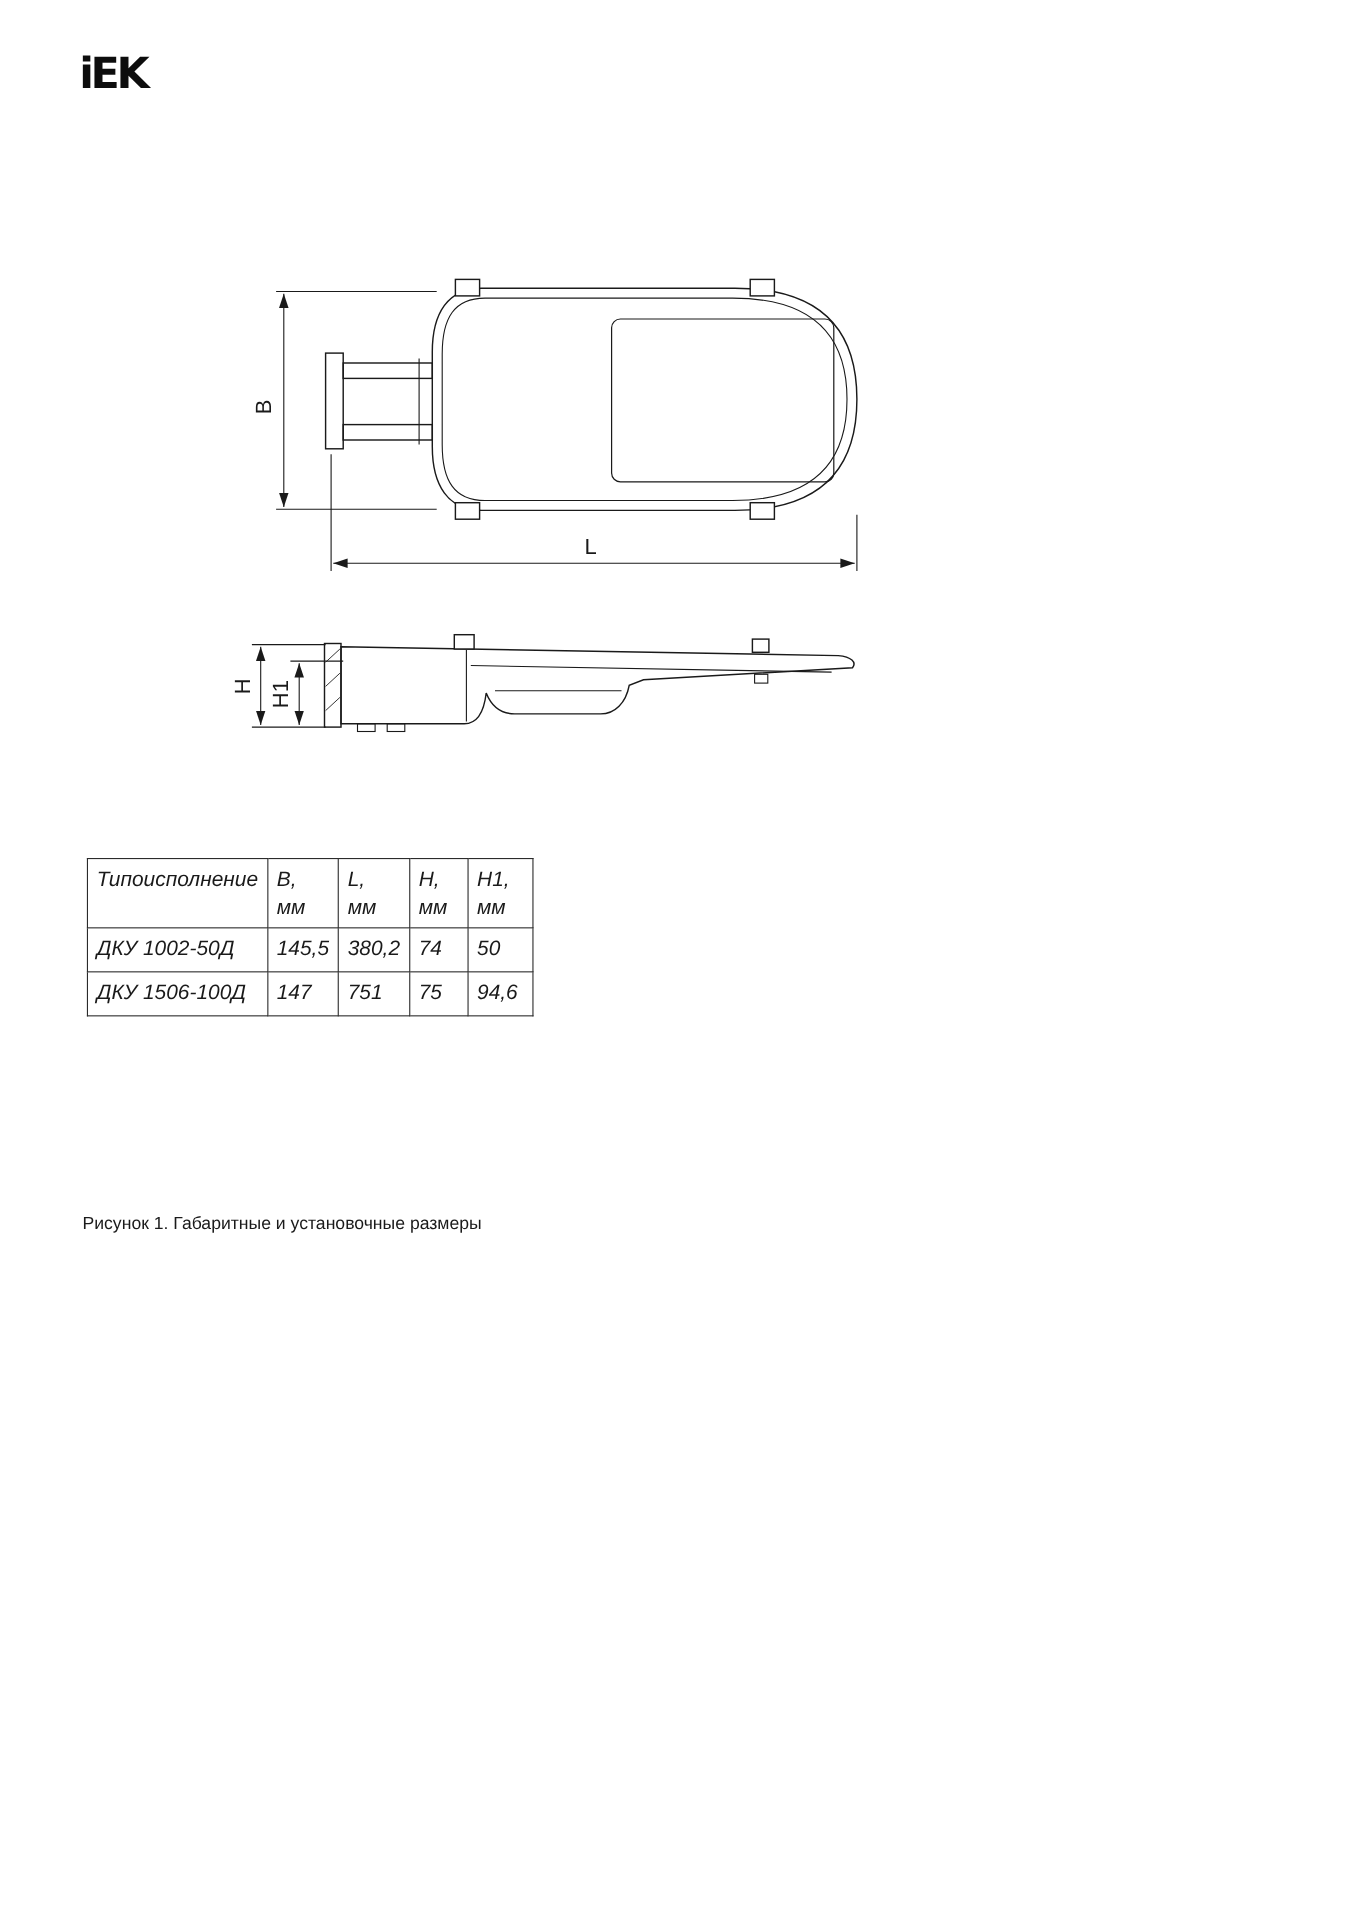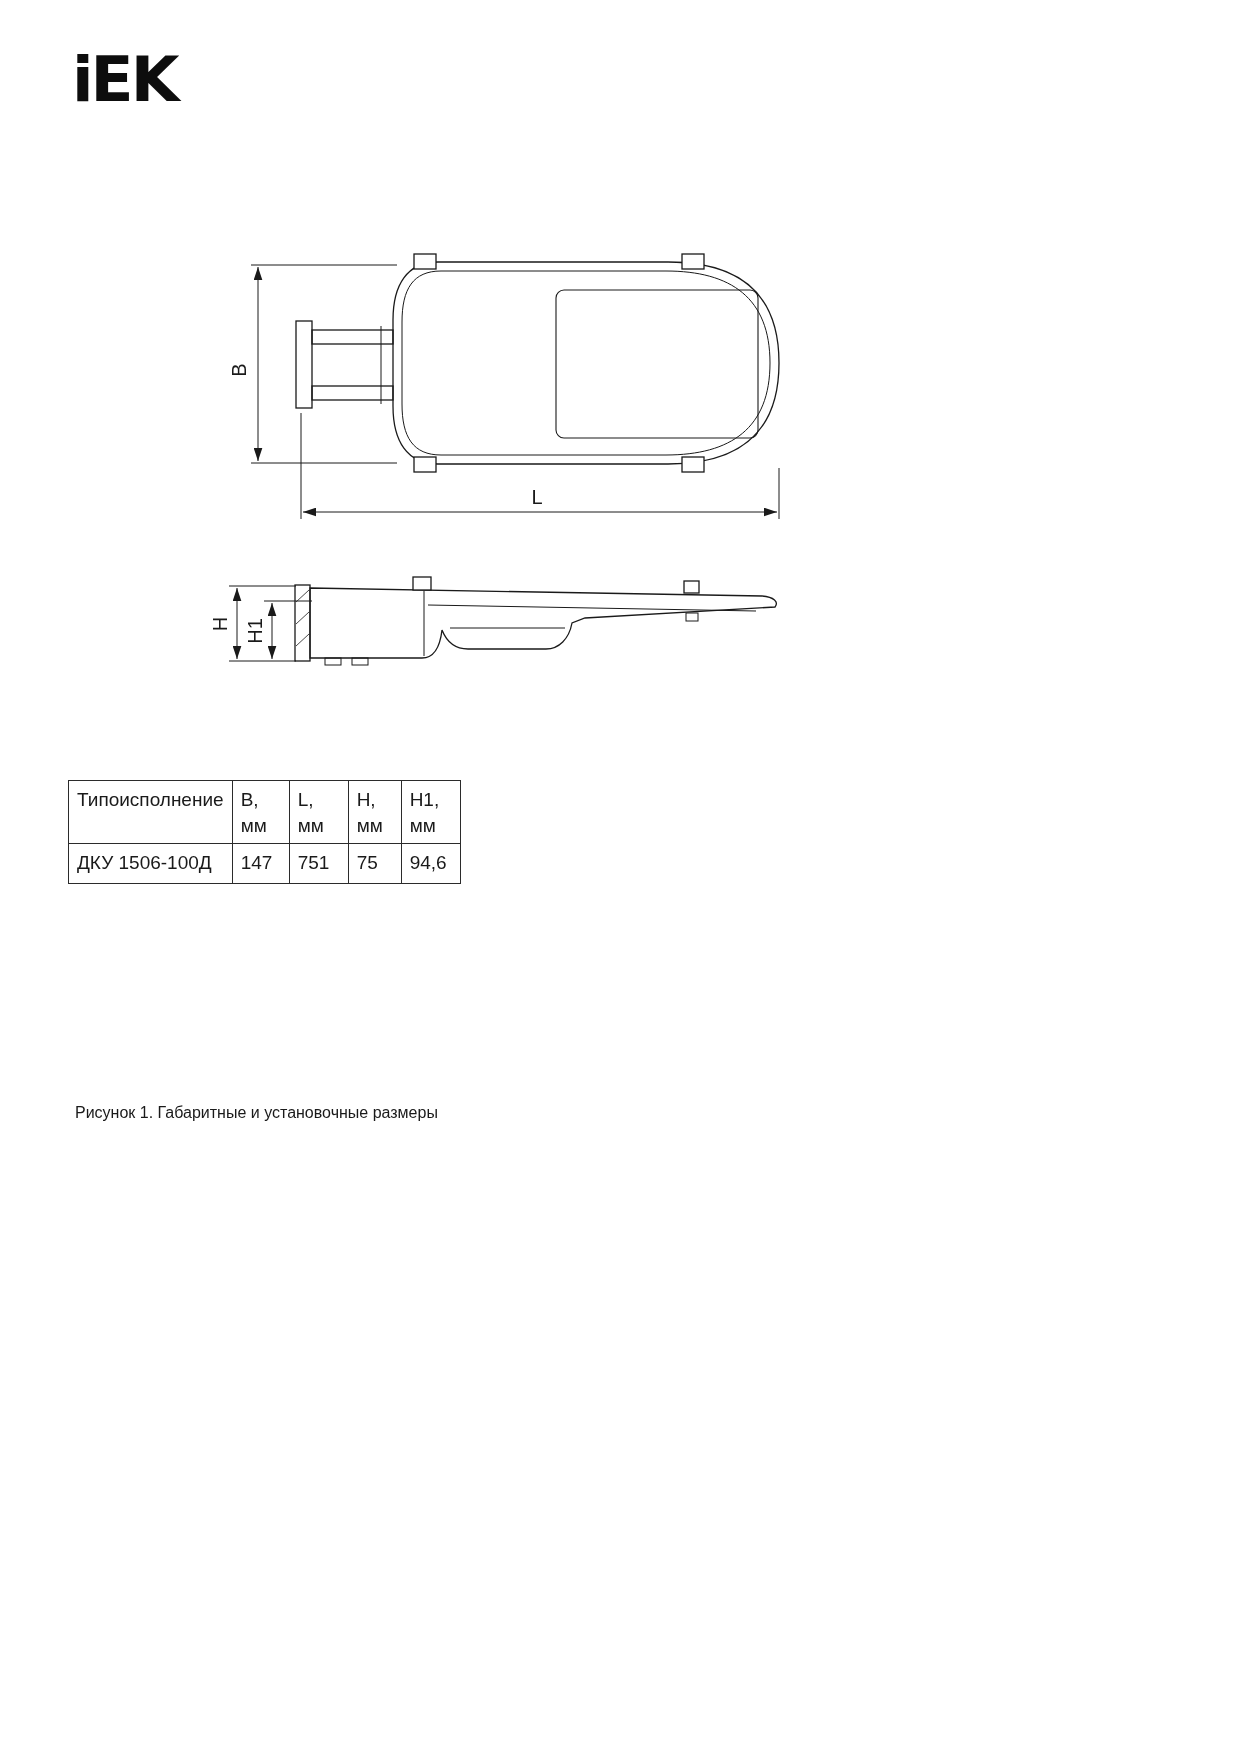--- a/index.html
+++ b/index.html
@@ -8,35 +8,36 @@
     width:1238px;height:1755px;
     background:#ffffff;
     font-family:"Liberation Sans","DejaVu Sans",sans-serif;
     color:#1a1a1a;
     overflow:hidden;
   }
   .logo{
     position:absolute;left:72px;top:48px;
     font-family:"DejaVu Sans",sans-serif;
     font-weight:bold;
-    font-size:63px;
+    font-size:39px;
     letter-spacing:-3px;
     color:#0d0d0d;
     line-height:1;
   }
   .figure-svg{position:absolute;left:0;top:0;width:1238px;height:1755px;}
   .dim-text{
     font-family:"Liberation Sans","DejaVu Sans",sans-serif;
     font-size:20px;fill:#1a1a1a;
   }
   .spec-table{
-    position:absolute;left:68px;top:780px;
+    position:absolute;left:79px;top:780px;
     border-collapse:collapse;
     font-size:19px;
     color:#1a1a1a;
+    font-style:italic;
   }
   .spec-table th,.spec-table td{
     border:1px solid #2b2b2b;
     font-weight:normal;
     text-align:left;
     vertical-align:top;
     padding:6px 8px 5px 8px;
   }
   .spec-table th{height:48px;}
   .spec-table td{height:26px;padding-top:8px;}
@@ -154,20 +155,27 @@
           <span class="hdr-line">мм</span>
         </th>
         <th class="col-h1">
           <span class="hdr-line">H1,</span>
           <span class="hdr-line">мм</span>
         </th>
       </tr>
     </thead>
     <tbody>
       <tr>
+        <td>ДКУ 1002-50Д</td>
+        <td>145,5</td>
+        <td>380,2</td>
+        <td>74</td>
+        <td>50</td>
+      </tr>
+      <tr>
         <td>ДКУ 1506-100Д</td>
         <td>147</td>
         <td>751</td>
         <td>75</td>
         <td>94,6</td>
       </tr>
     </tbody>
   </table>
 
   <div class="caption">Рисунок 1. Габаритные и установочные размеры</div>

